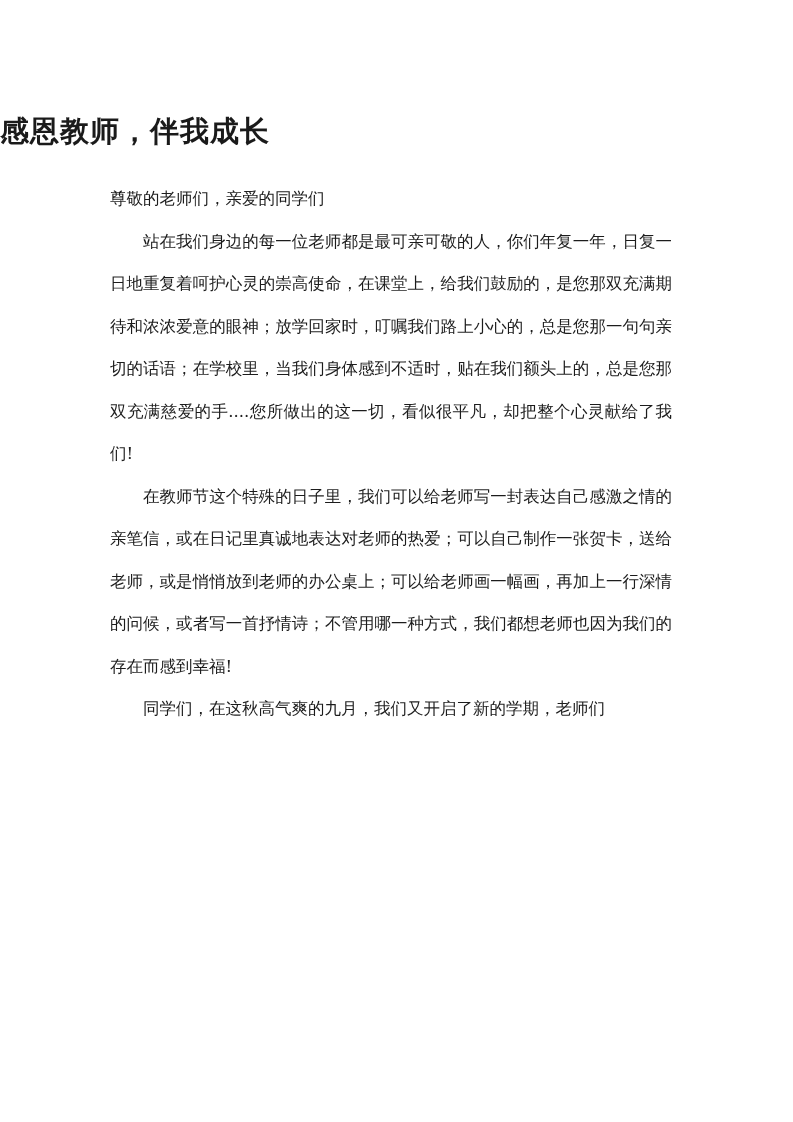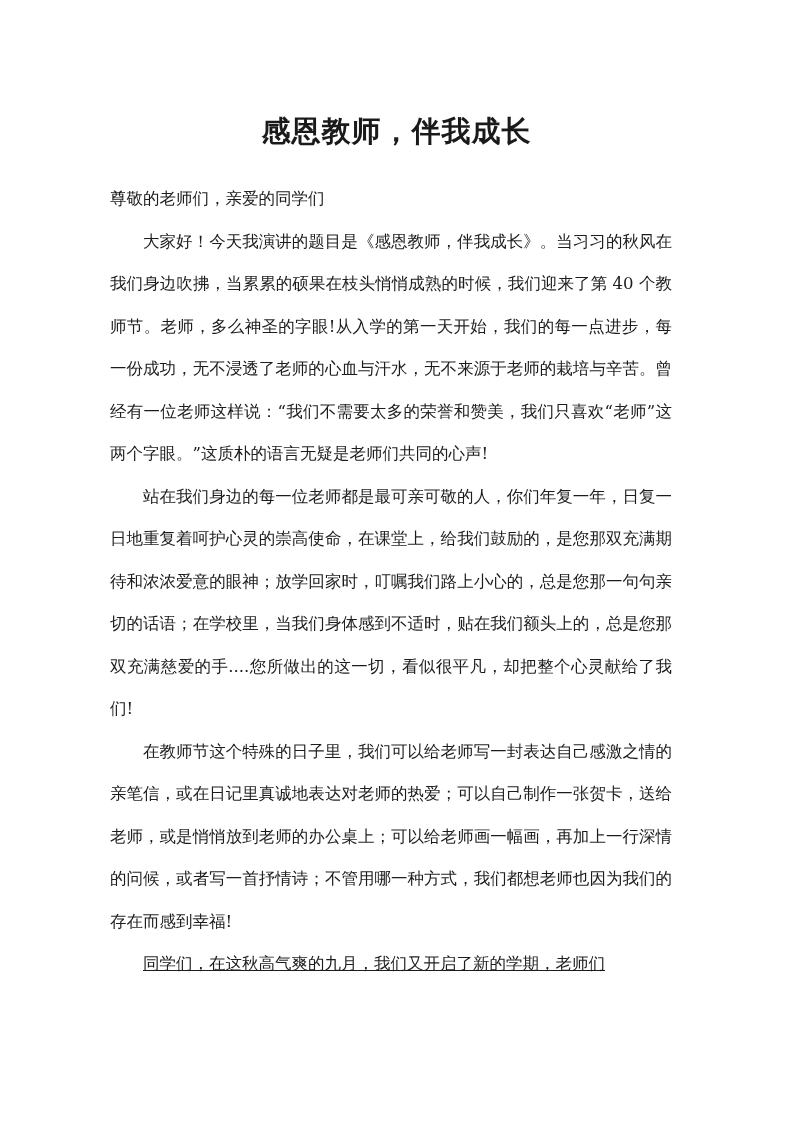--- a/index.html
+++ b/index.html
@@ -13,21 +13,20 @@
     height: 1122px;
     background: #ffffff;
     overflow: hidden;
     box-sizing: border-box;
   }
   .doc-title {
     position: absolute;
     top: 92px;
     left: 0;
     width: 793px;
-    text-align: center;
     font-family: "DejaVu Serif", "Liberation Serif", serif;
     font-weight: bold;
     font-size: 29px;
     line-height: 40px;
     color: #1a1a1a;
     letter-spacing: 1px;
     white-space: pre;
   }
   .body-block {
     position: absolute;
@@ -49,35 +48,33 @@
   .para.salutation {
     text-indent: 0;
     margin-bottom: 0;
   }
   .para.indent {
     text-indent: 2em;
   }
   .para.last-clip {
     max-height: 43px;
     overflow: hidden;
-    text-decoration: underline;
   }
 </style>
 </head>
 <body>
 
 <div class="page">
 
   <h1 class="doc-title">感恩教师，伴我成长</h1>
 
   <div class="body-block">
 
     <p class="para salutation">尊敬的老师们，亲爱的同学们</p>
 
-    <p class="para indent">大家好！今天我演讲的题目是《感恩教师，伴我成长》。当习习的秋风在我们身边吹拂，当累累的硕果在枝头悄悄成熟的时候，我们迎来了第 40 个教师节。老师，多么神圣的字眼!从入学的第一天开始，我们的每一点进步，每一份成功，无不浸透了老师的心血与汗水，无不来源于老师的栽培与辛苦。曾经有一位老师这样说：“我们不需要太多的荣誉和赞美，我们只喜欢“老师”这两个字眼。”这质朴的语言无疑是老师们共同的心声!</p>
 
     <p class="para indent">站在我们身边的每一位老师都是最可亲可敬的人，你们年复一年，日复一日地重复着呵护心灵的崇高使命，在课堂上，给我们鼓励的，是您那双充满期待和浓浓爱意的眼神；放学回家时，叮嘱我们路上小心的，总是您那一句句亲切的话语；在学校里，当我们身体感到不适时，贴在我们额头上的，总是您那双充满慈爱的手....您所做出的这一切，看似很平凡，却把整个心灵献给了我们!</p>
 
     <p class="para indent">在教师节这个特殊的日子里，我们可以给老师写一封表达自己感激之情的亲笔信，或在日记里真诚地表达对老师的热爱；可以自己制作一张贺卡，送给老师，或是悄悄放到老师的办公桌上；可以给老师画一幅画，再加上一行深情的问候，或者写一首抒情诗；不管用哪一种方式，我们都想老师也因为我们的存在而感到幸福!</p>
 
     <p class="para indent last-clip">同学们，在这秋高气爽的九月，我们又开启了新的学期，老师们</p>
 
   </div>
 
 </div>

